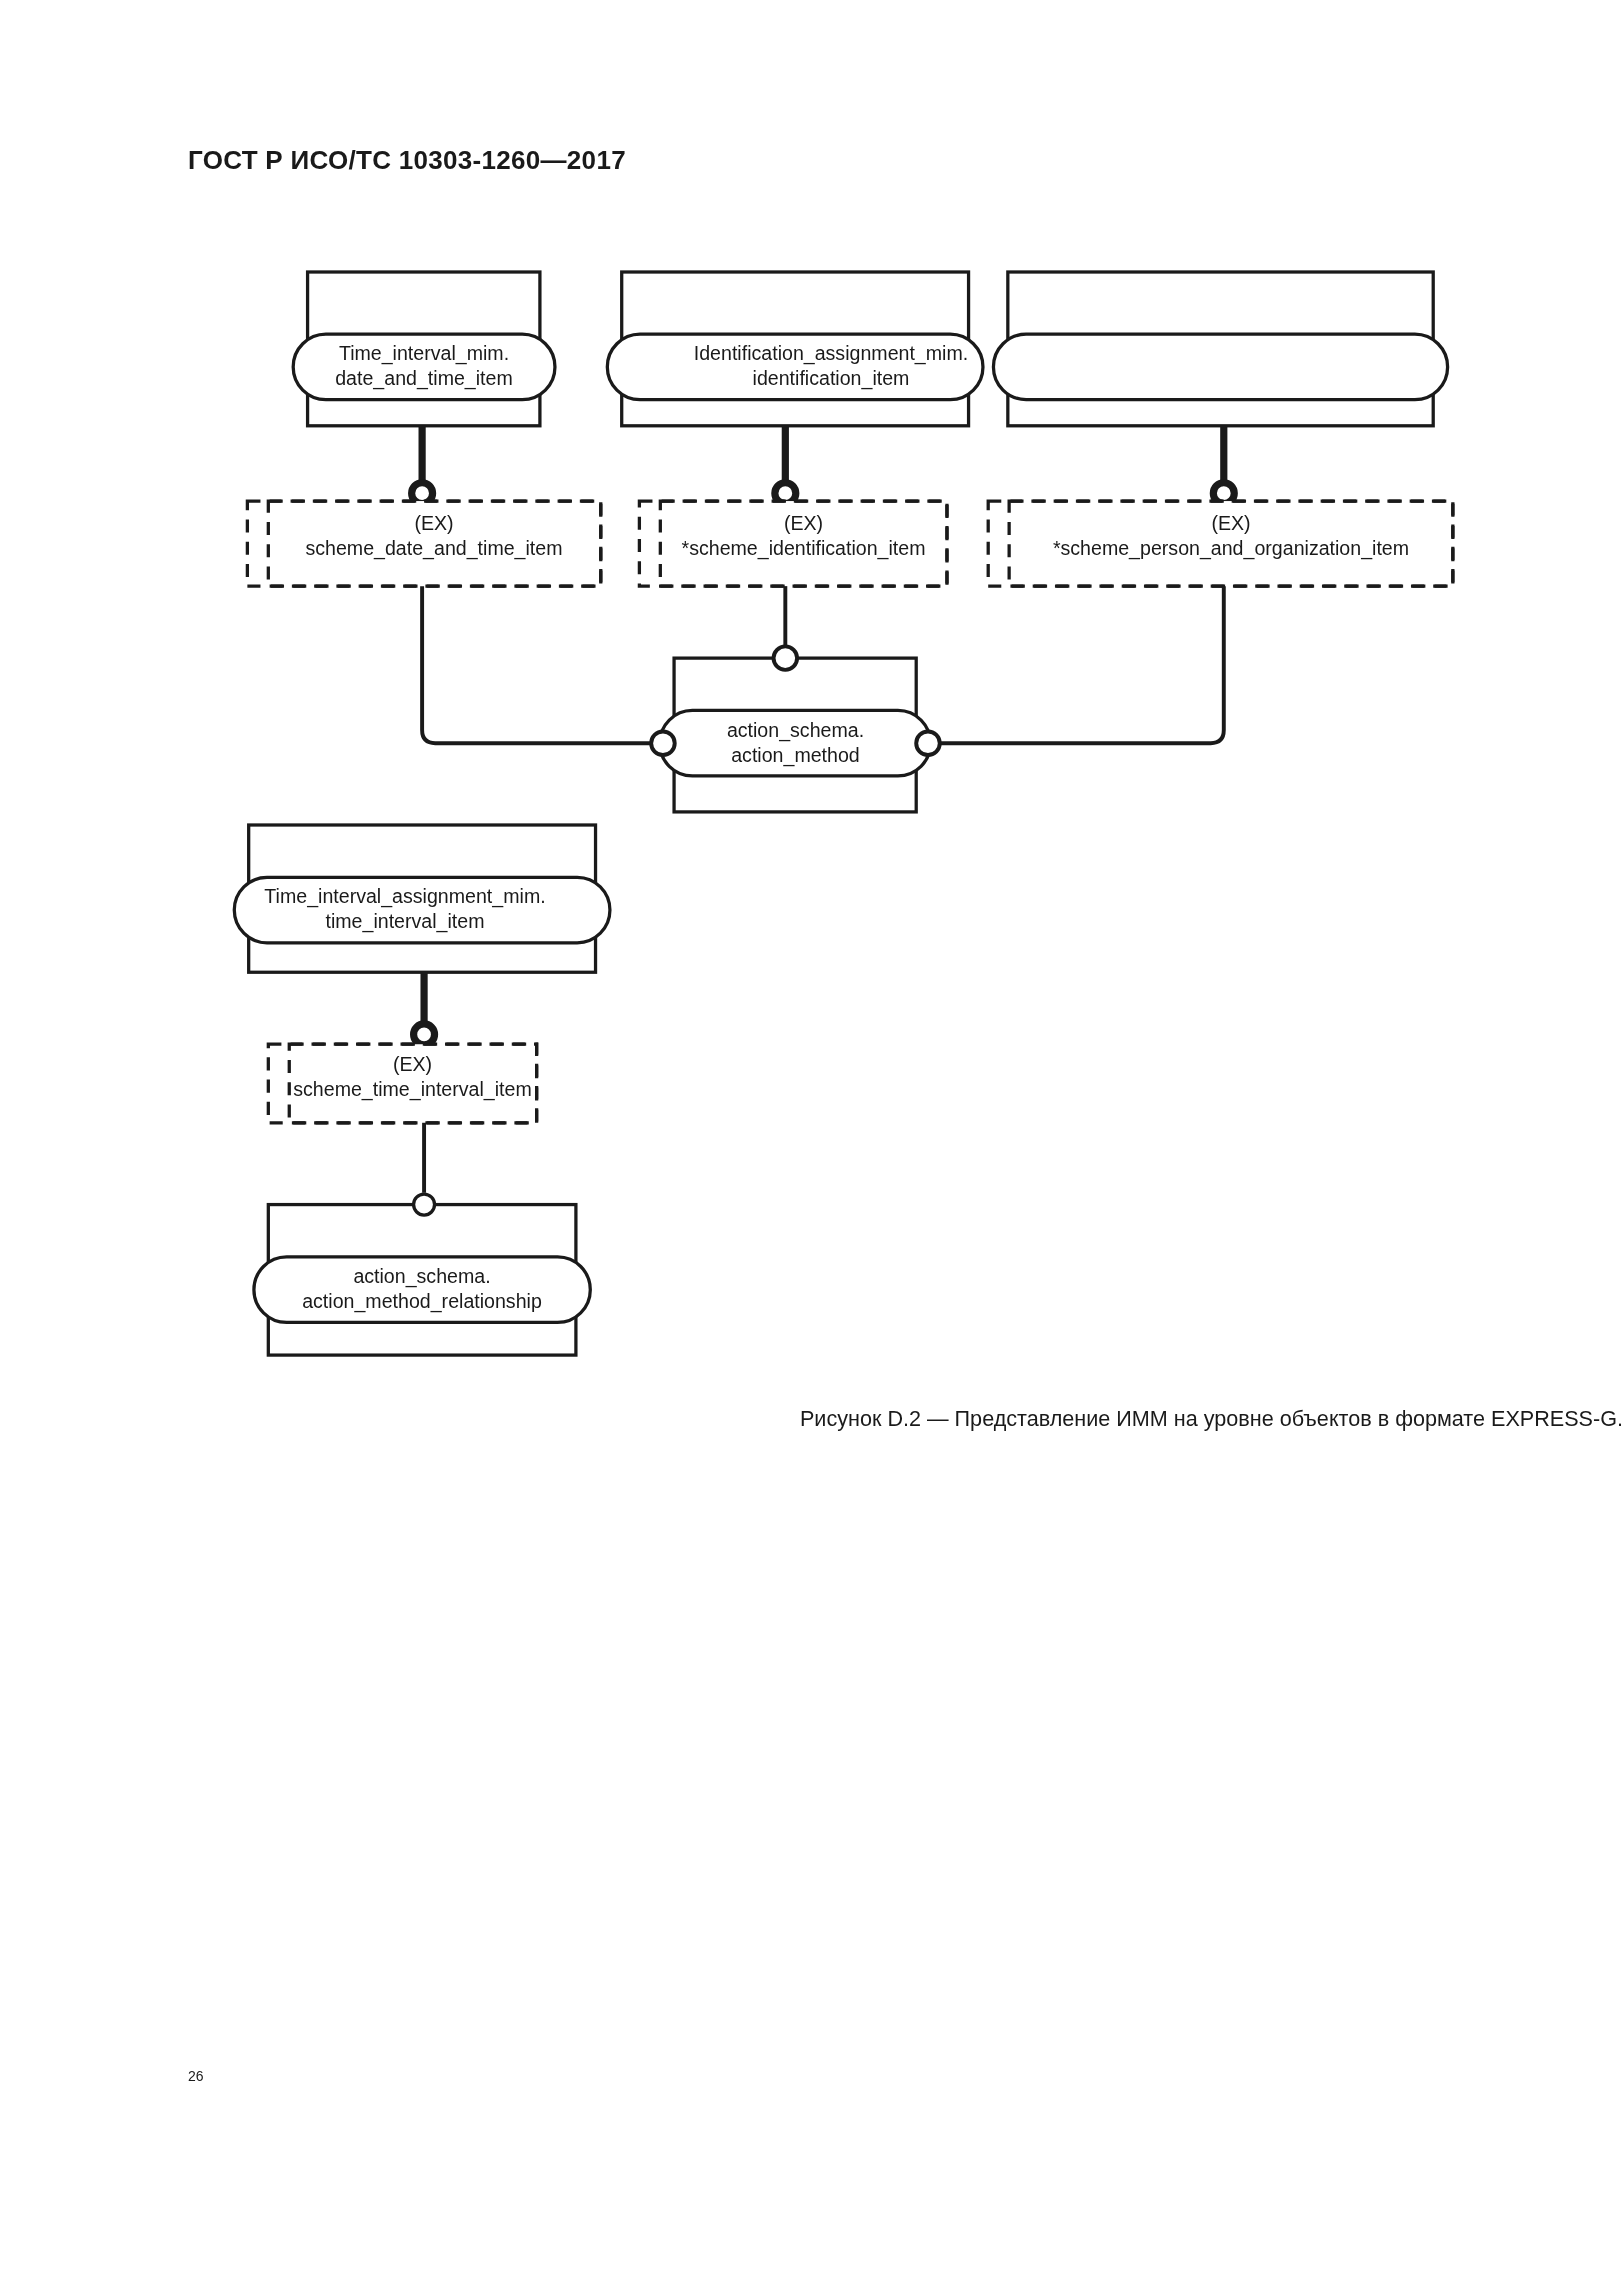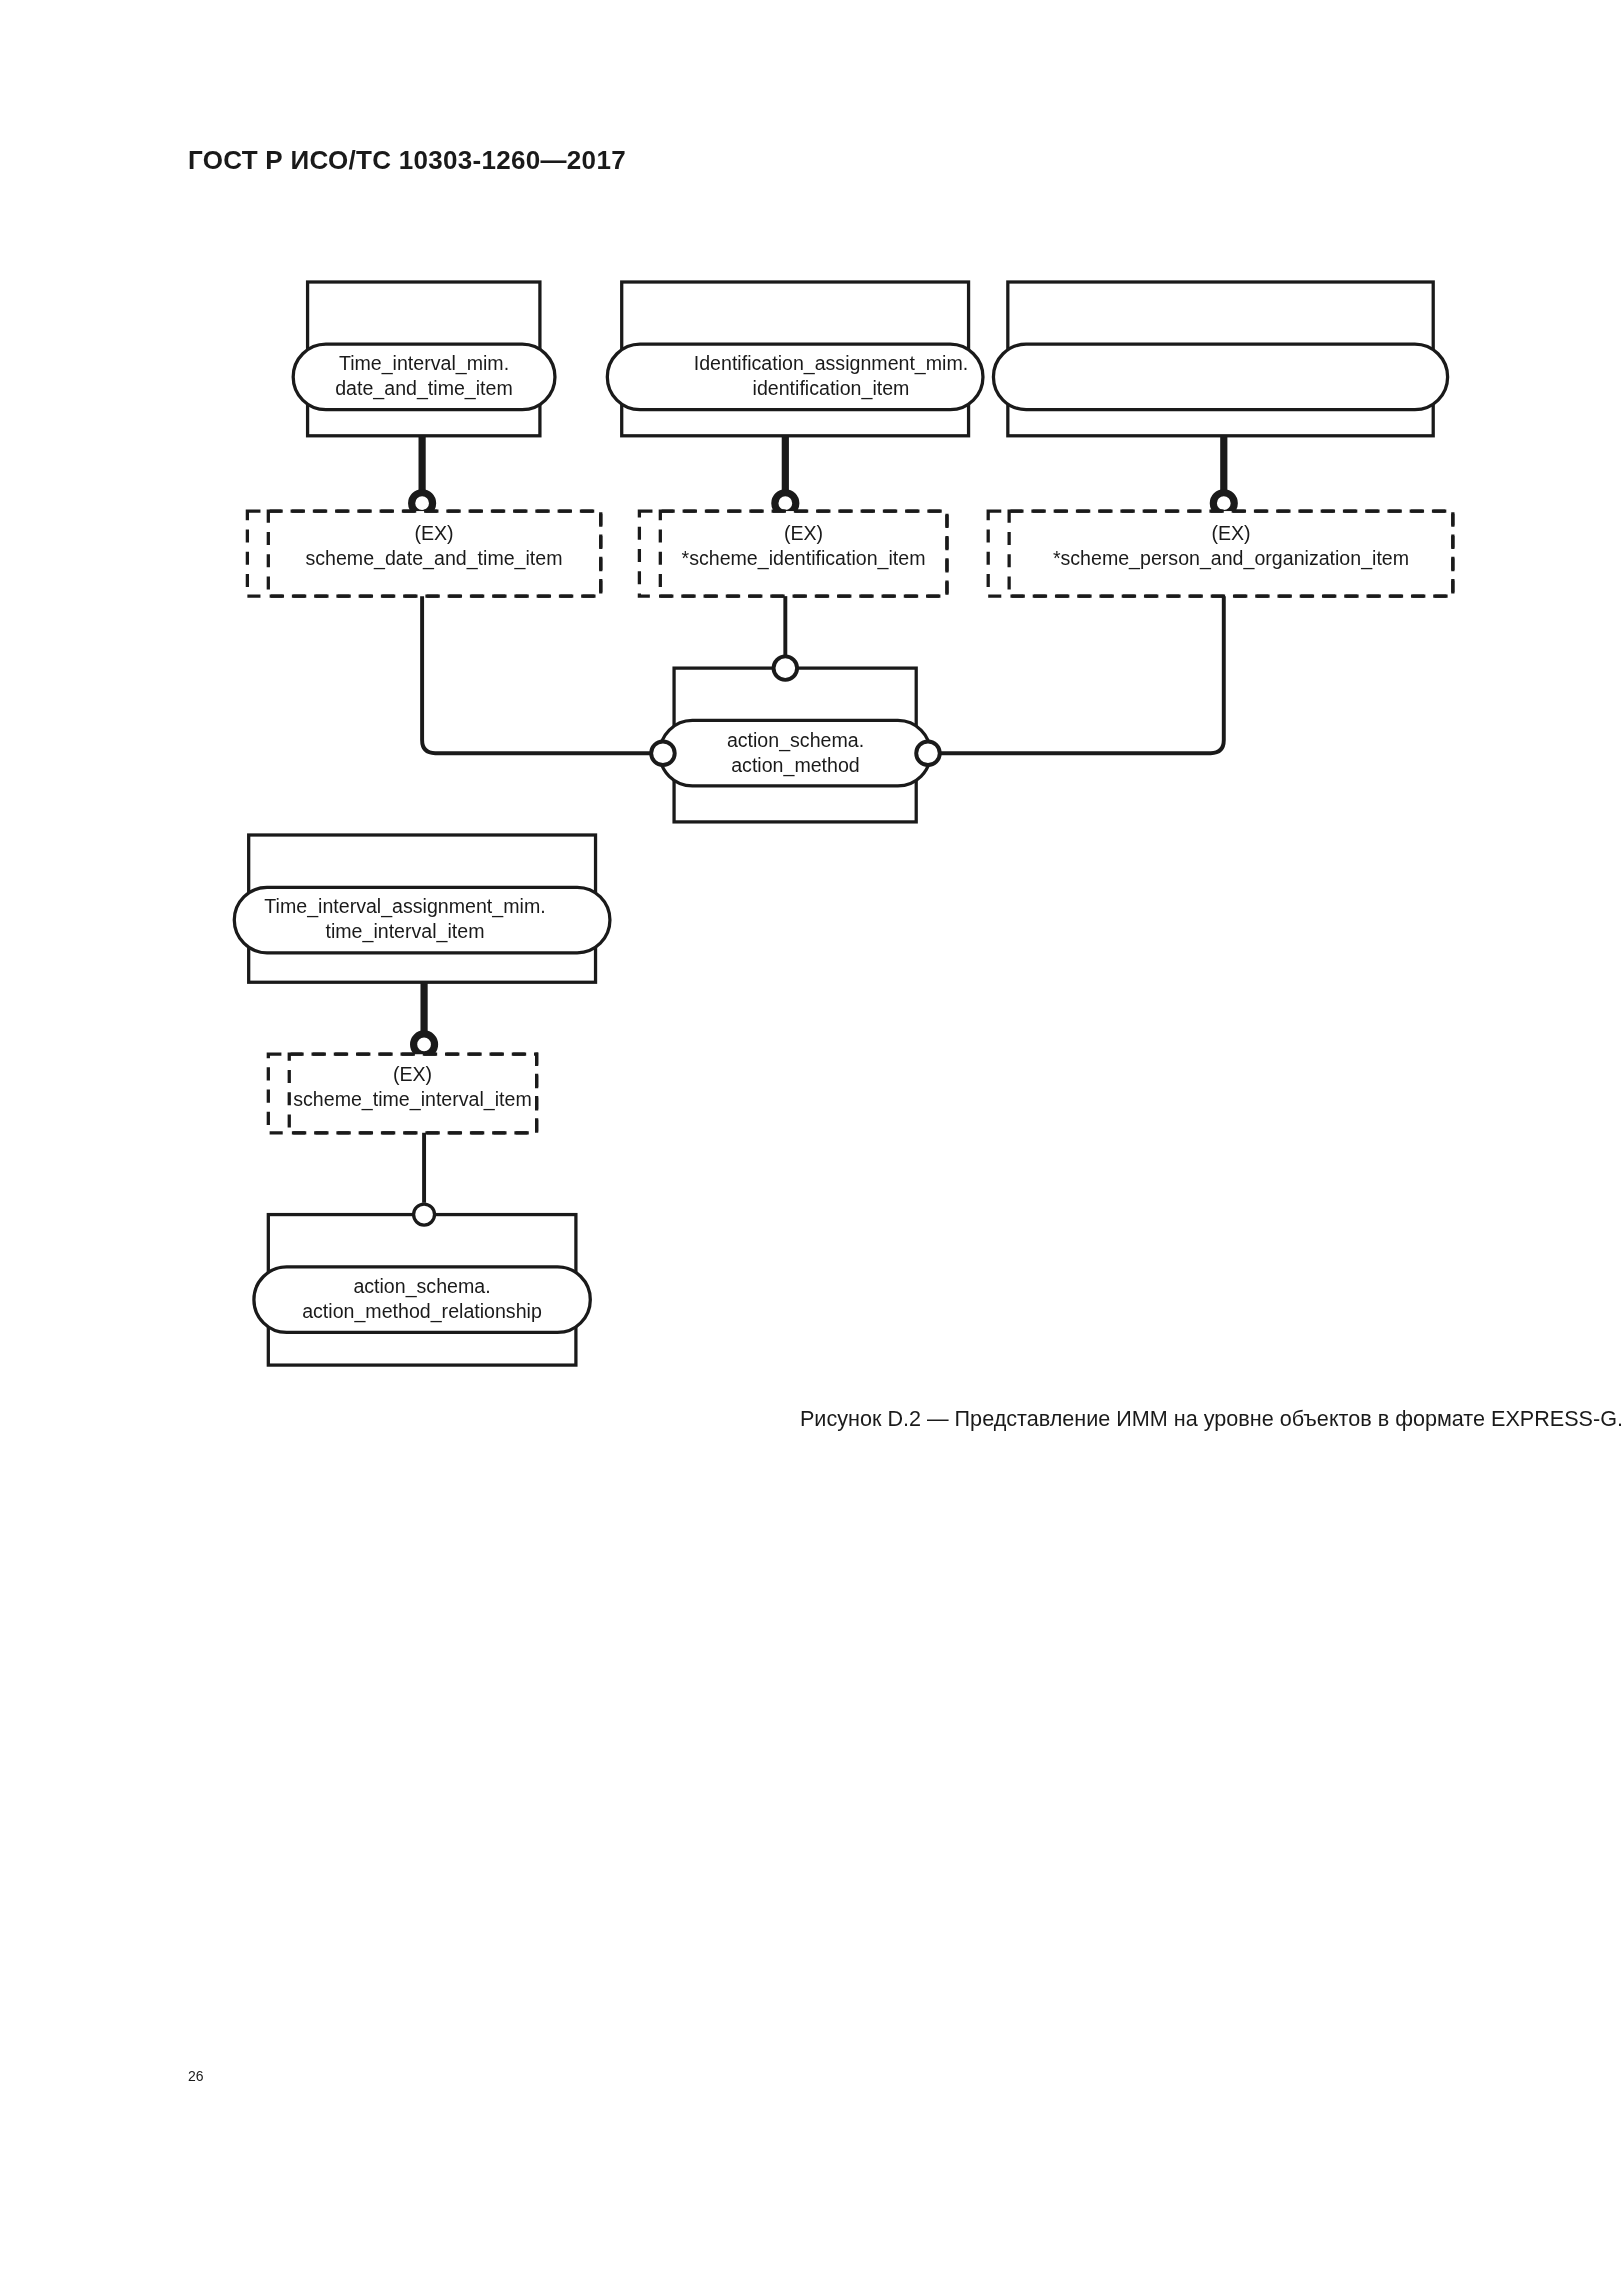--- a/index.html
+++ b/index.html
@@ -12,21 +12,21 @@
     overflow:hidden;
   }
   #page { position:absolute; left:0; top:0; width:1623px; height:2295px; }
 
   #doc-header {
     position:absolute; left:188px; top:145px;
     font-size:26px; font-weight:bold; letter-spacing:0.3px;
     white-space:nowrap;
   }
 
-  #figure-area { position:absolute; left:0px; top:259px; width:1623px; height:1152px; }
+  #figure-area { position:absolute; left:0px; top:249px; width:1623px; height:1152px; }
   #figure-svg { position:absolute; left:0; top:0; }
 
   .node-label {
     position:absolute;
     text-align:center;
     line-height:1.26;
     font-size:19.6px;
     white-space:nowrap;
     pointer-events:none;
   }

